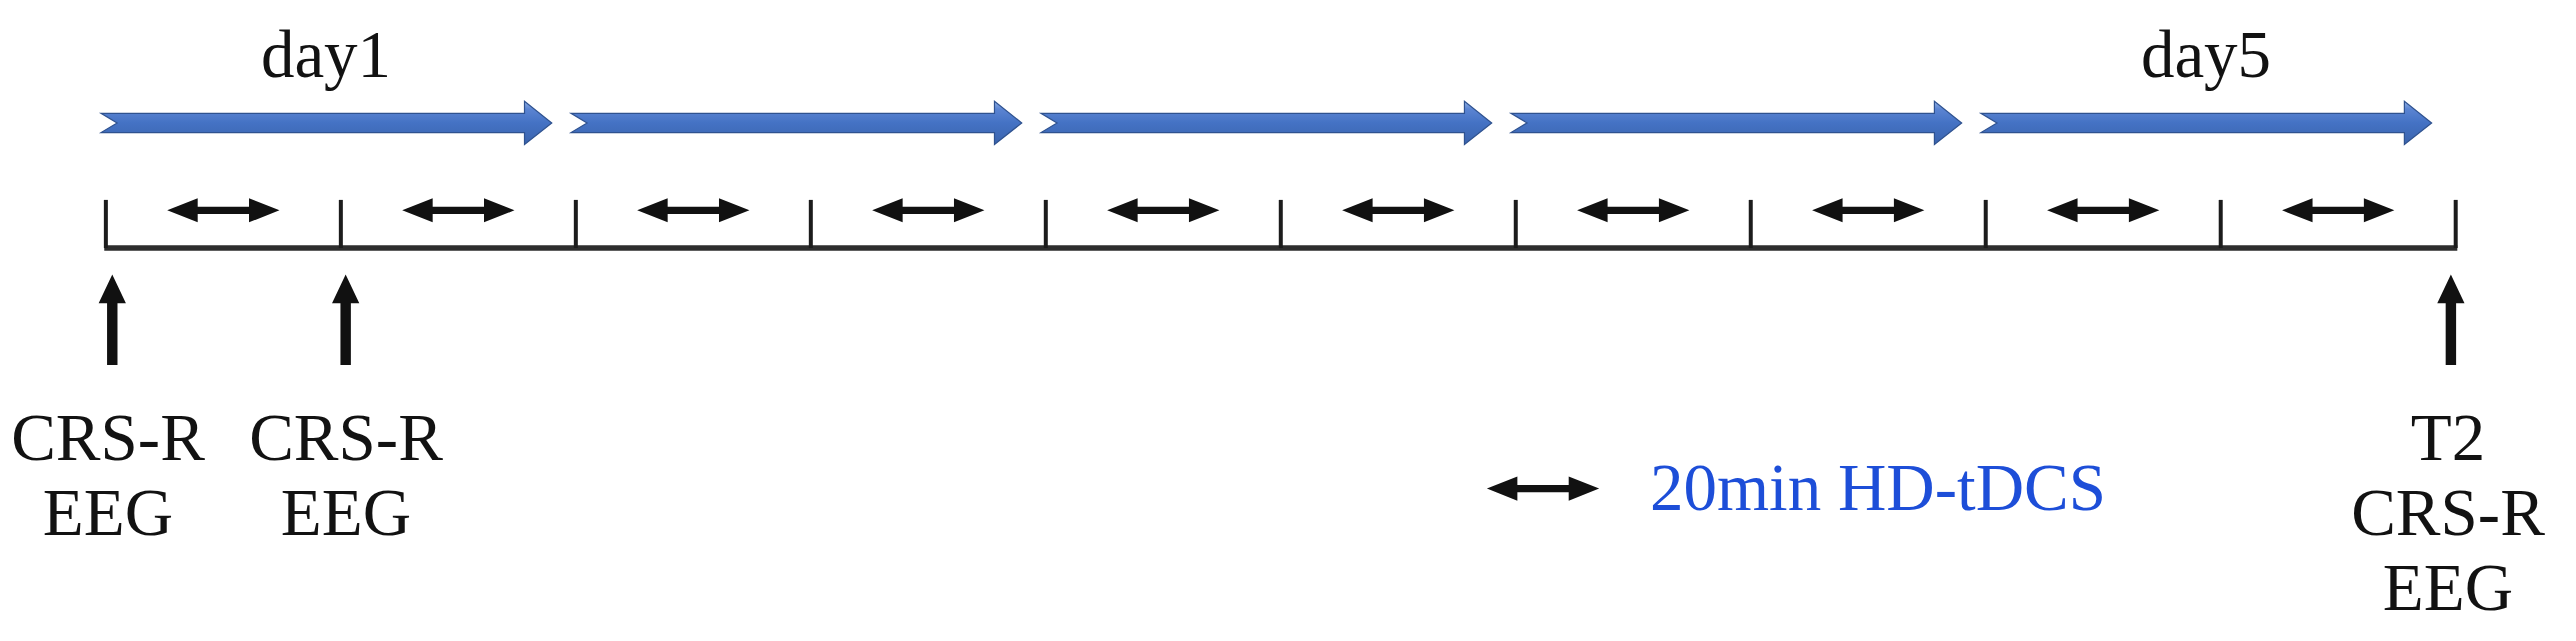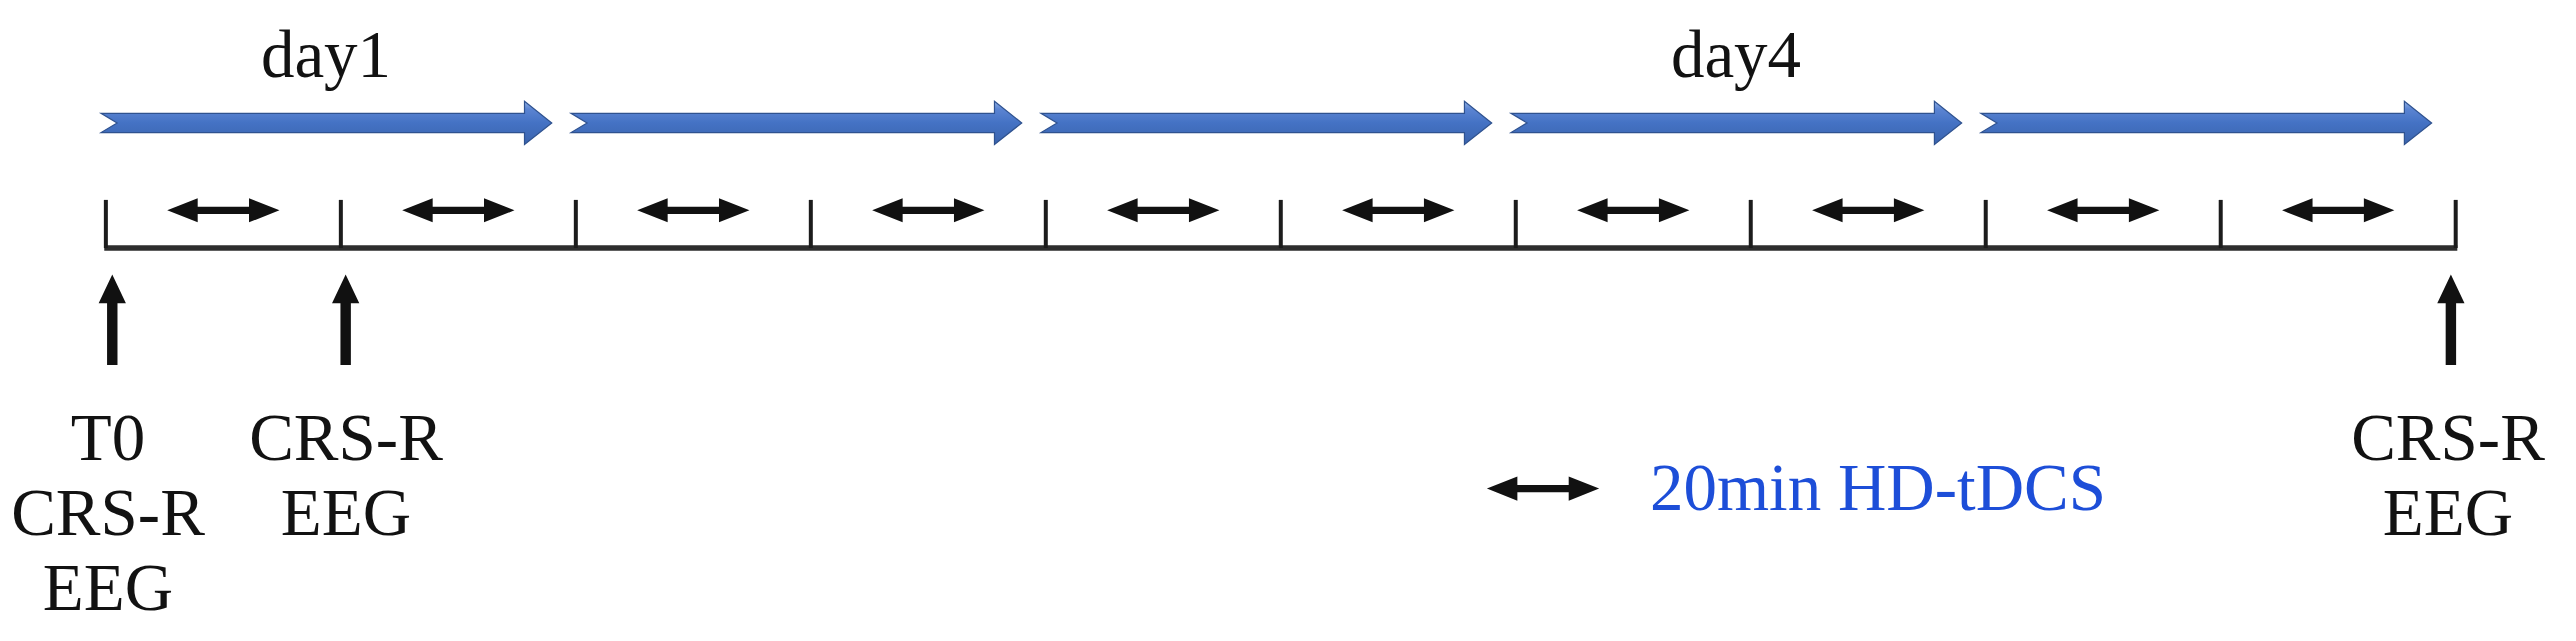--- a/index.html
+++ b/index.html
@@ -85,32 +85,32 @@
         <polygon points="1884,141 2412,141 2412,126 2446,153 2412,180 2412,165 1884,165 1904,153" fill="url(#gBlue)" stroke="#2F528F" stroke-width="1.5"></polygon>
         <polygon points="2470,141 2998,141 2998,126 3032,153 2998,180 2998,165 2470,165 2490,153" fill="url(#gBlue)" stroke="#2F528F" stroke-width="1.5"></polygon>
         <polygon points="133.5,455 133.5,378 123,378 140,342 157,378 146.5,378 146.5,455" fill="#111111"></polygon>
         <polygon points="424.5,455 424.5,378 414,378 431,342 448,378 437.5,378 437.5,455" fill="#111111"></polygon>
         <polygon points="3049.5,455 3049.5,378 3039,378 3056,342 3073,378 3062.5,378 3062.5,455" fill="#111111"></polygon>
         <polygon points="1854,609 1892,594 1892,604.5 1956,604.5 1956,594 1994,609 1956,624 1956,613.5 1892,613.5 1892,624" fill="#111111"></polygon>
       </g>
   </svg>
 
   <span class="daylabel" style="left:326px">day1</span>
-  <span class="daylabel" style="left:1736px">day4</span>
+  <span class="daylabel" style="left:2206px">day5</span>
 
   <div class="tpcol" style="left:108px">
-    <div>T0</div>
     <div>CRS-R</div>
     <div>EEG</div>
   </div>
   <div class="tpcol" style="left:346px">
     <div>CRS-R</div>
     <div>EEG</div>
   </div>
   <div class="tpcol" style="left:2448px">
+    <div>T2</div>
     <div>CRS-R</div>
     <div>EEG</div>
   </div>
 
   <span class="legendtext">20min HD-tDCS</span>
 
 </div>
 
 
 </body></html>

